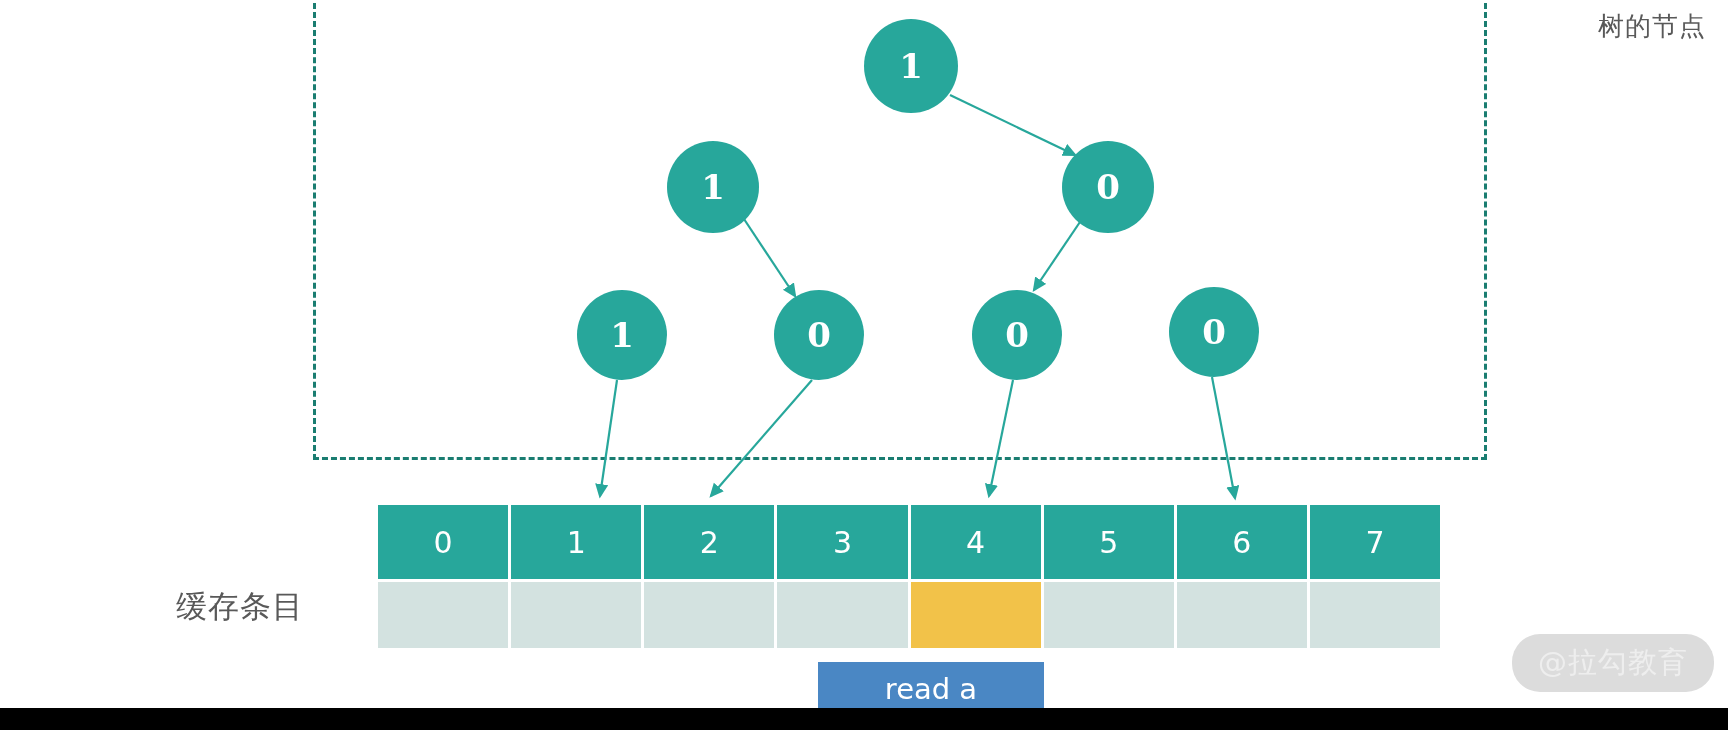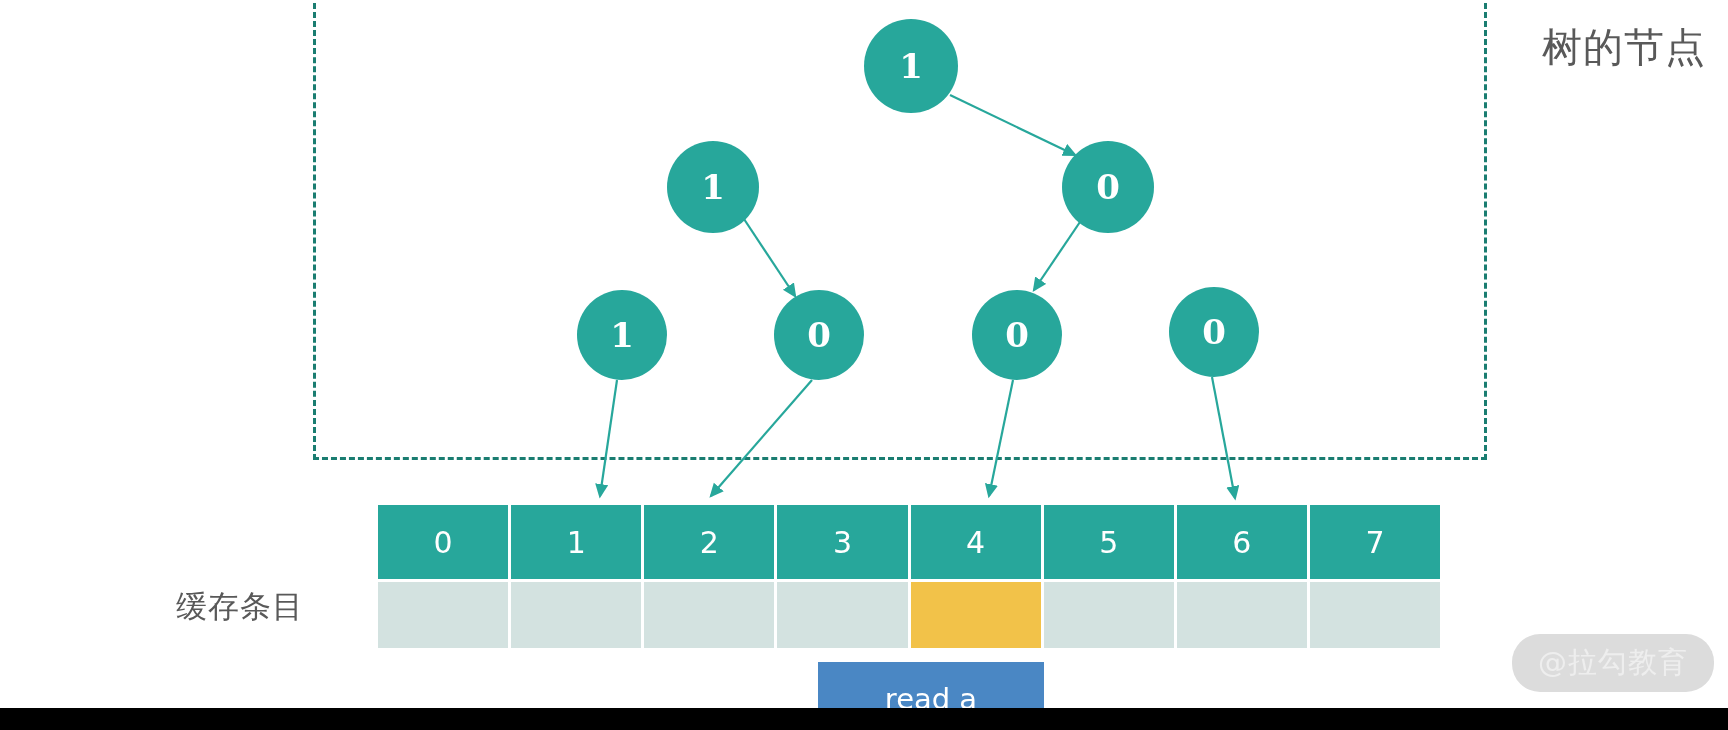--- a/index.html
+++ b/index.html
@@ -24,22 +24,22 @@
     left: 313px;
     top: -6px;
     width: 1174px;
     height: 466px;
     border: 3px dashed #1a7d71;
     box-sizing: border-box;
   }
   #tree-region-label {
     position: absolute;
     right: 22px;
-    top: 20px;
-    font-size: 40px;
+    top: 9px;
+    font-size: 26px;
     color: #595959;
     font-family: Liberation Sans, sans-serif;
     white-space: nowrap;
     letter-spacing: 1px;
   }
 
   
   #edges {
     position: absolute;
     left: 0;
@@ -118,21 +118,21 @@
   
   #read-op {
     position: absolute;
     left: 818px;
     top: 662px;
     width: 226px;
     height: 54px;
     background: #4a87c4;
     color: #ffffff;
     display: flex;
-    align-items: flex-end;
+    align-items: center;
     justify-content: center;
     font-size: 29px;
     font-family: "DejaVu Sans", "Liberation Sans", sans-serif;
   }
 
   
   #watermark {
     position: absolute;
     right: 14px;
     bottom: 38px;

